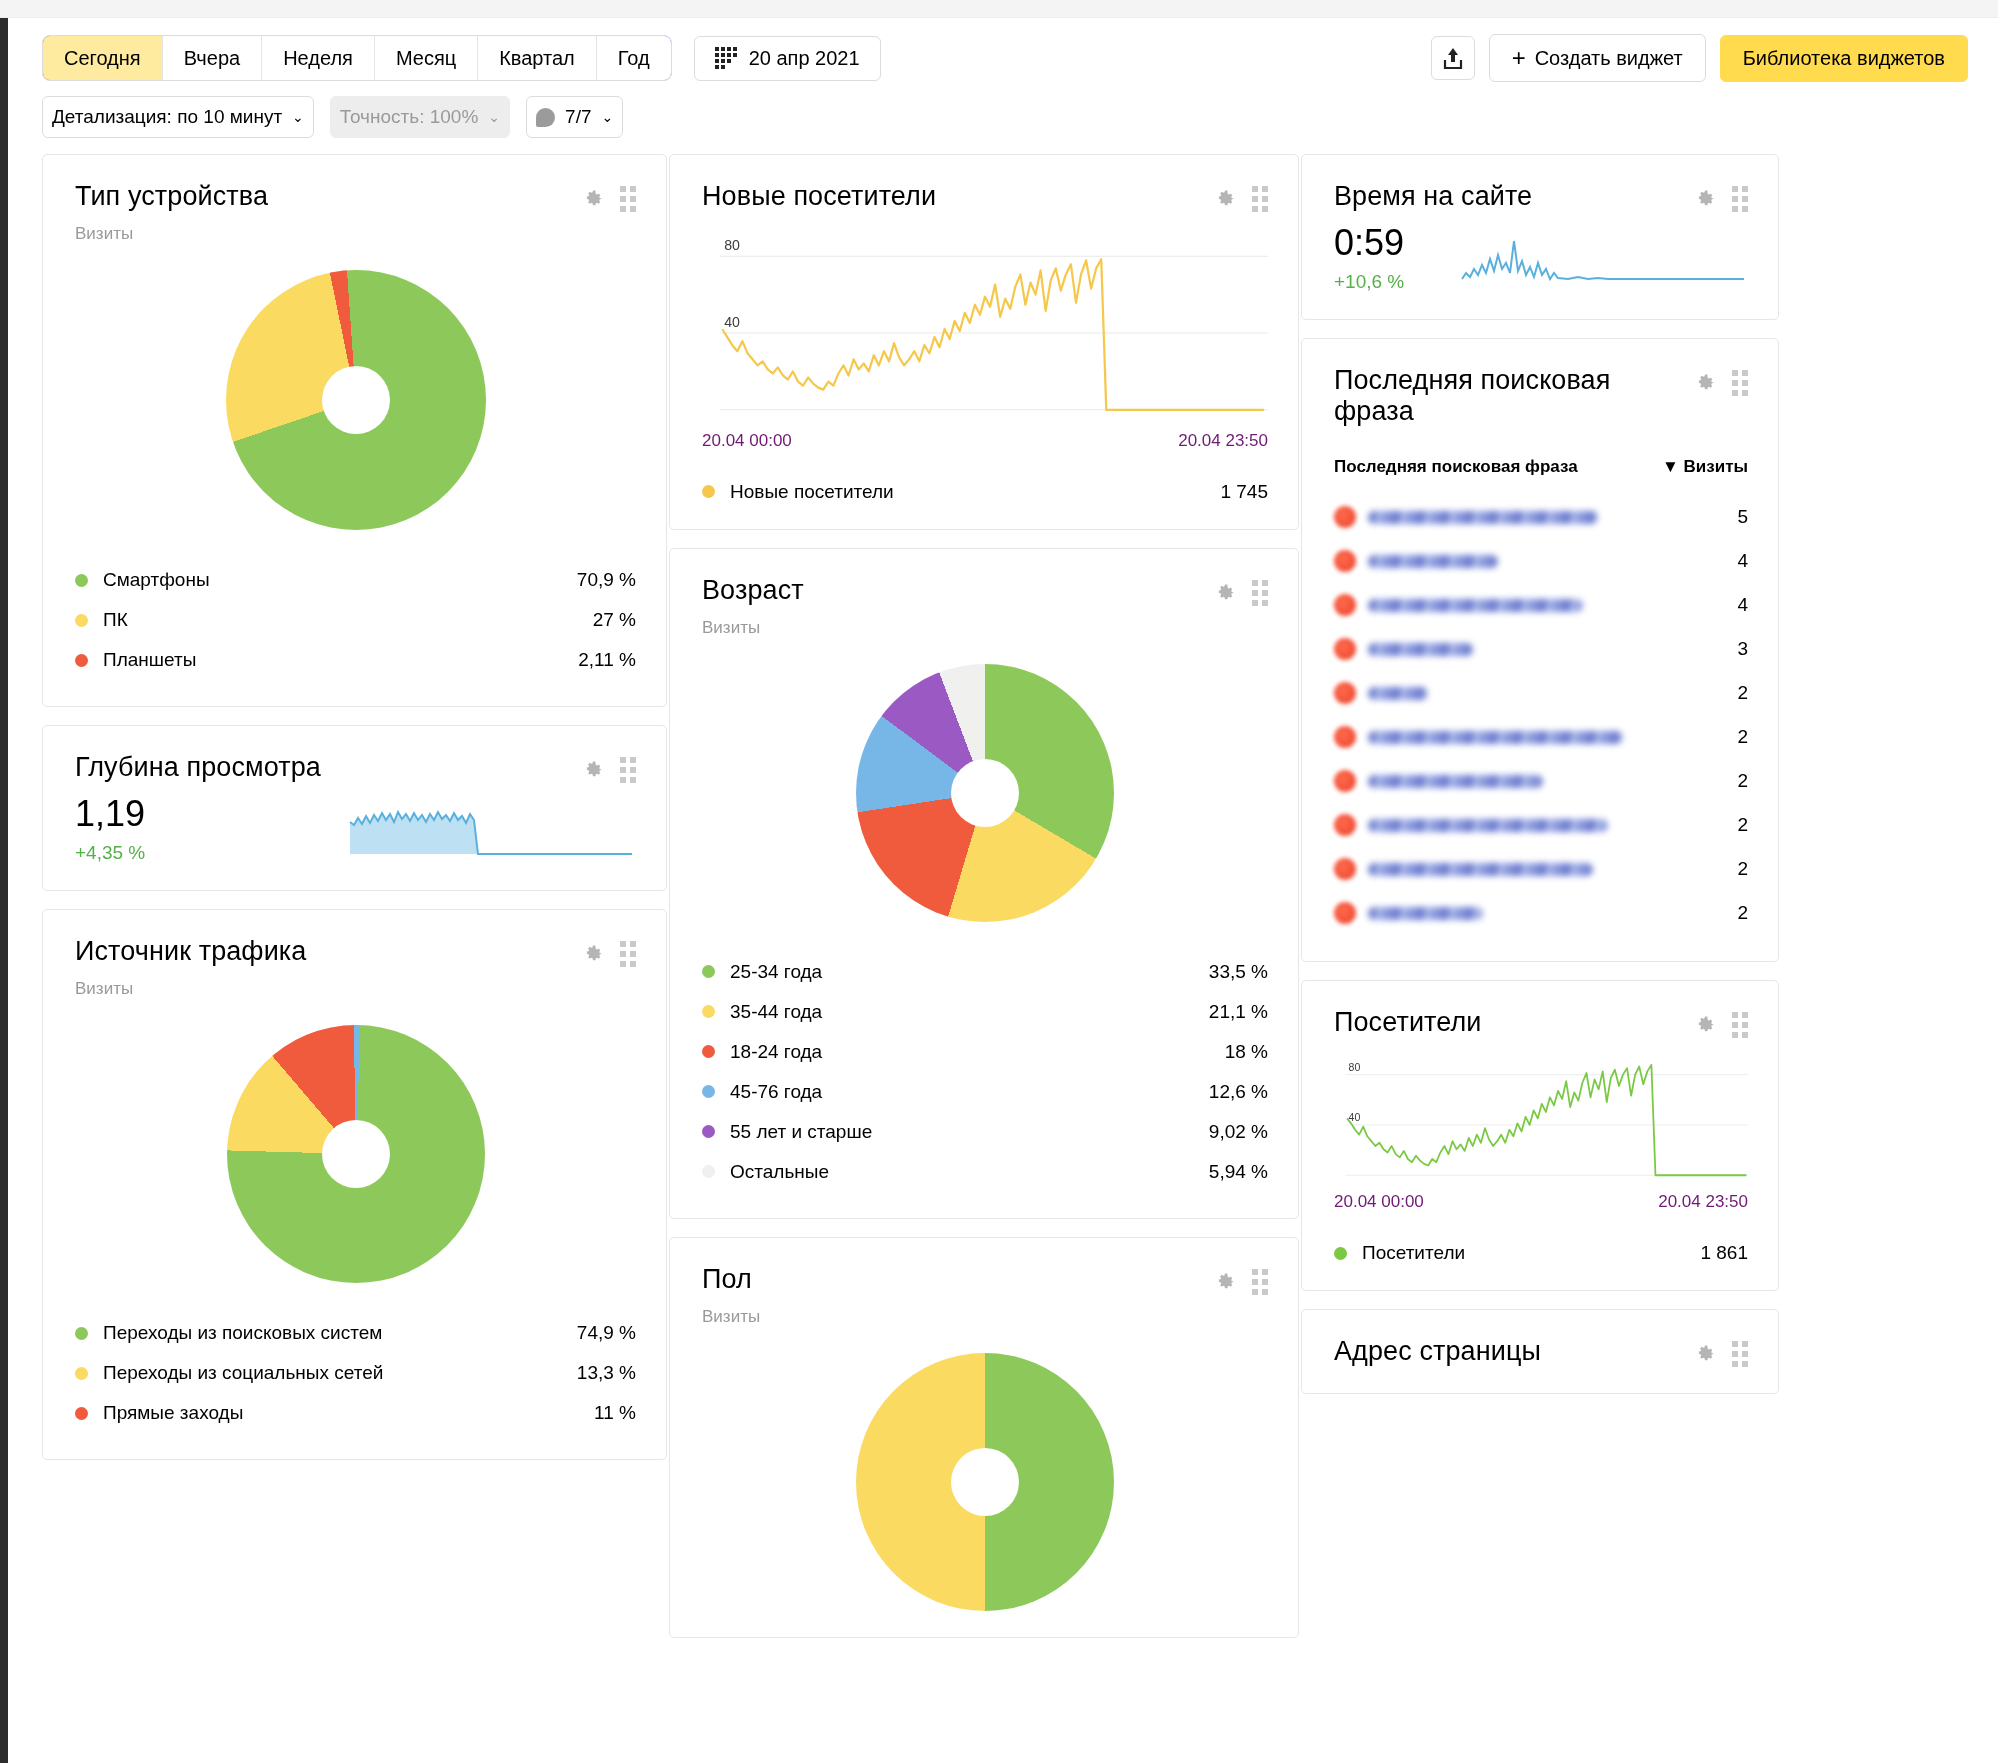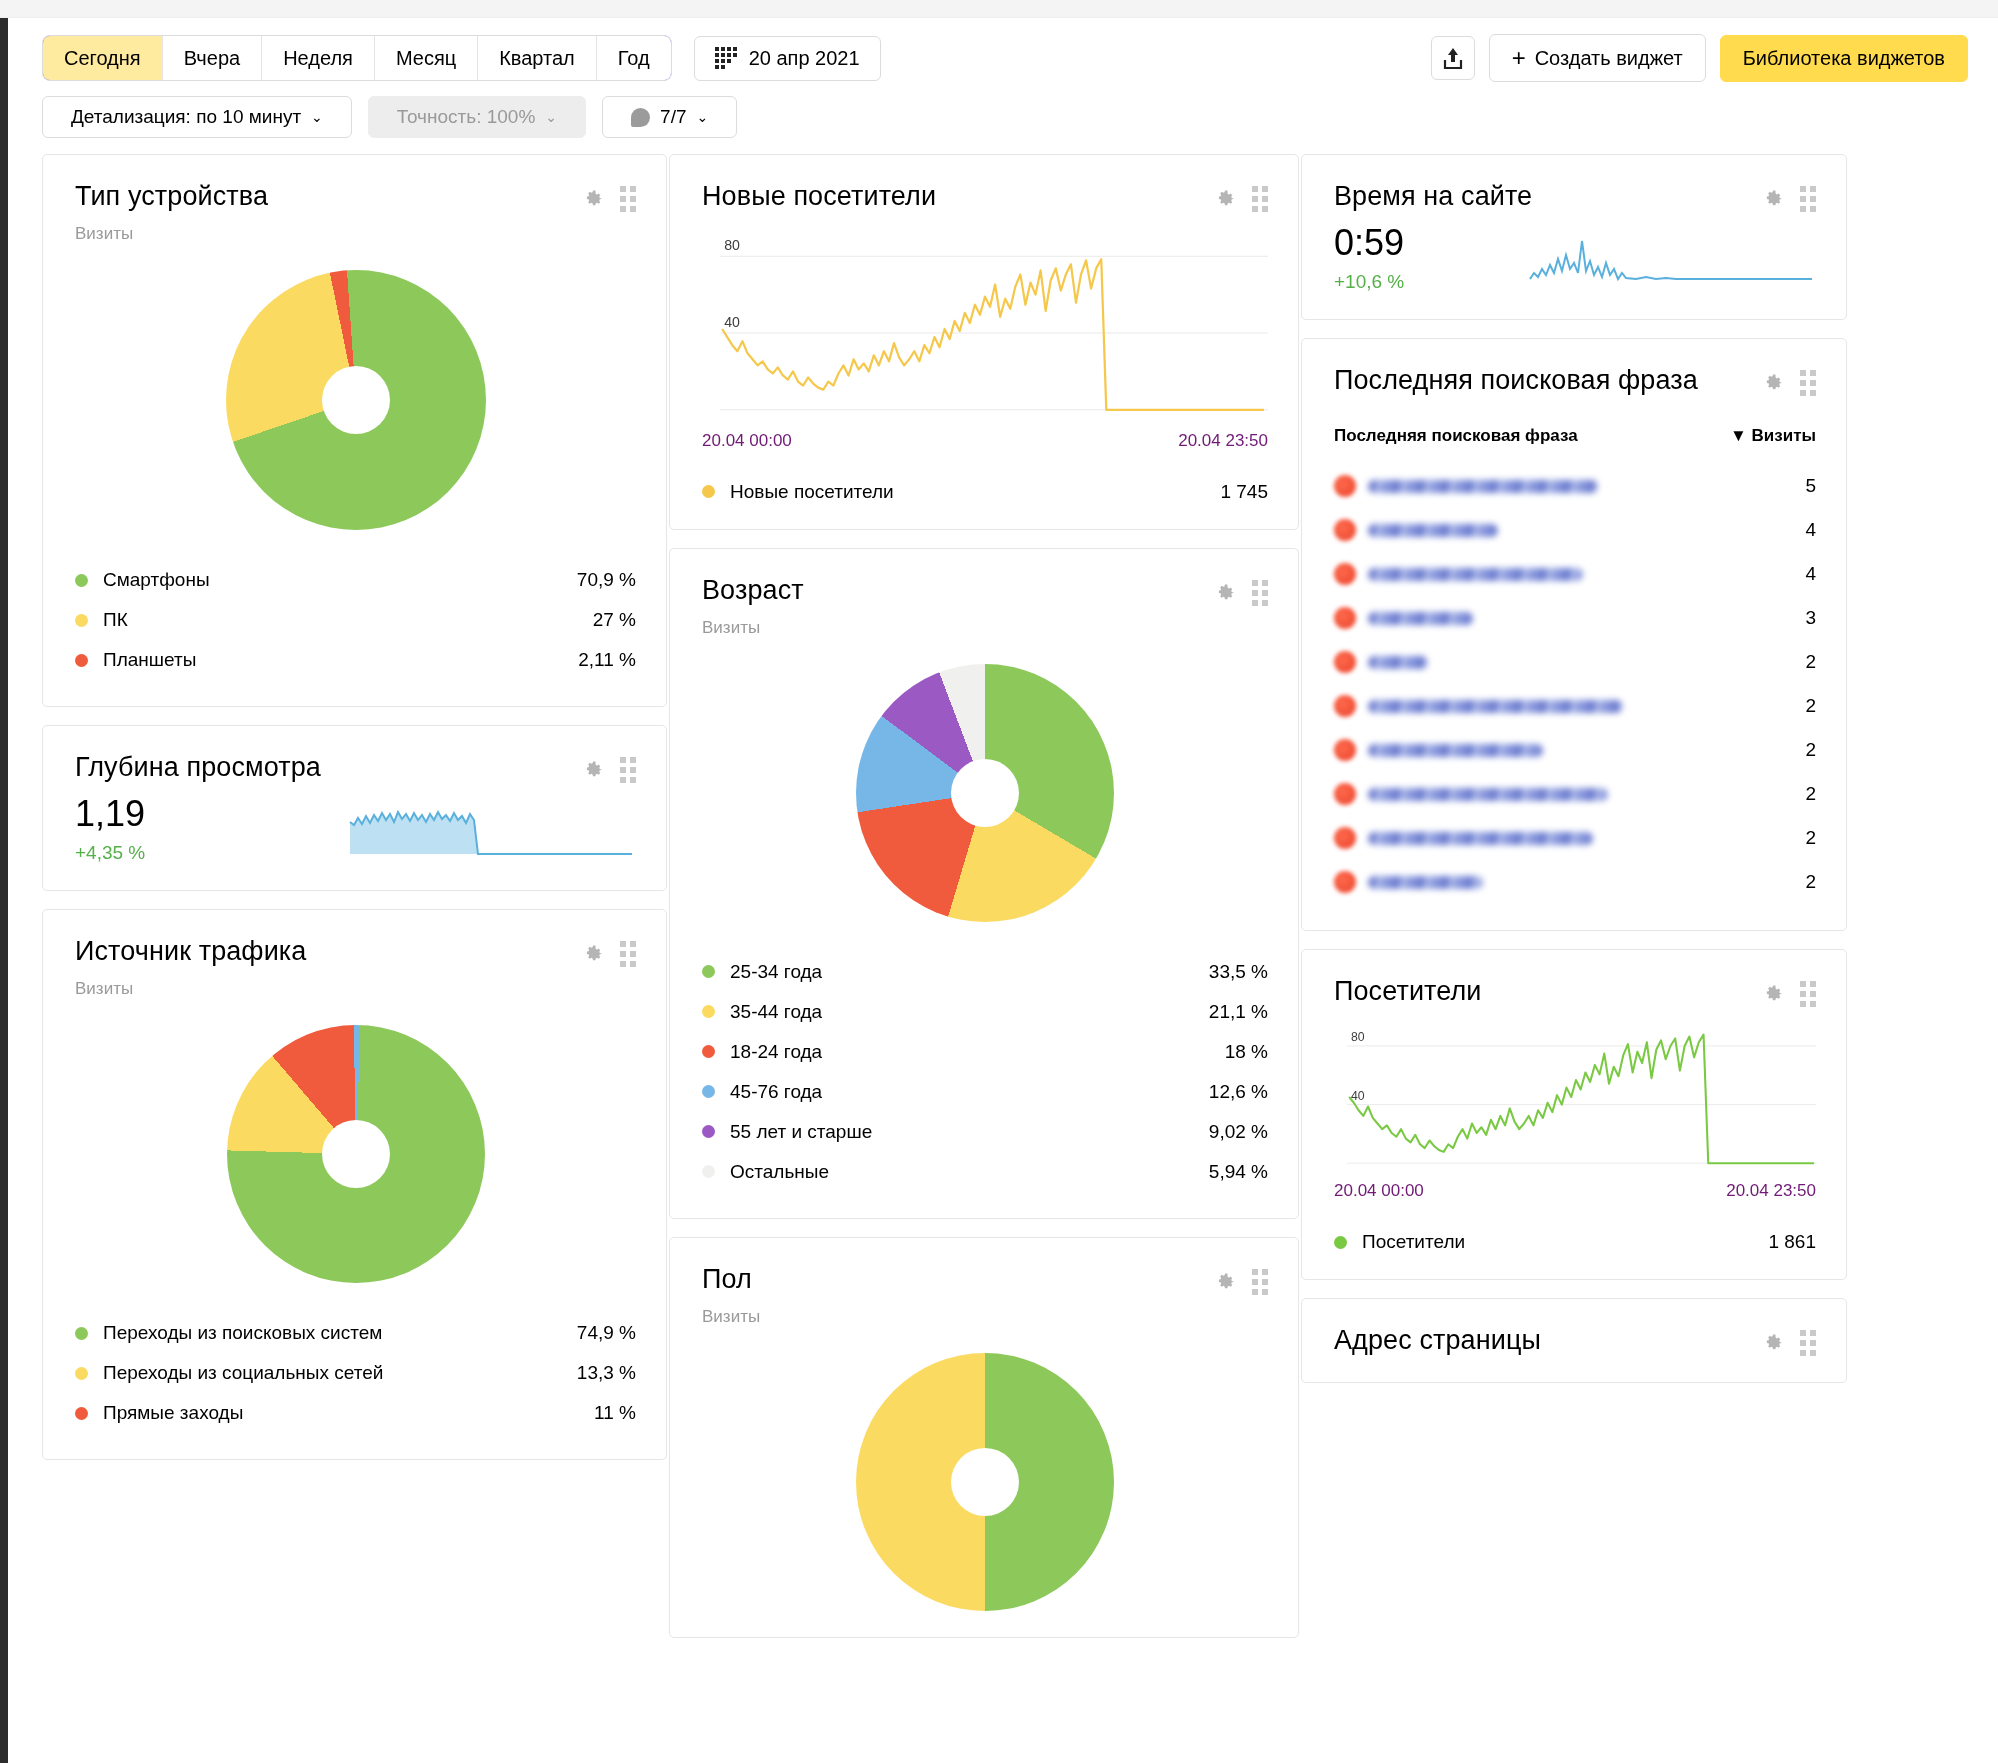--- a/index.html
+++ b/index.html
@@ -47,33 +47,33 @@
   .wbtn {
     margin-left: 14px; border: 1px solid #dcdcdc; border-radius: 6px; background: #fff;
     padding: 11px 22px; font-size: 20px; cursor: pointer; display: flex; align-items: center; gap: 9px;
     white-space: nowrap;
   }
   .wbtn.primary { background: #ffdb4d; border-color: #ffdb4d; }
   .plus { font-size: 24px; line-height: 1; }
 
   .pill {
     border: 1px solid #dcdcdc; border-radius: 6px; background: #fff;
-    padding: 9px 28px; font-size: 19px; cursor: pointer; display: flex; align-items: center; gap: 10px;
+    padding: 9px 9px; font-size: 19px; cursor: pointer; display: flex; align-items: center; gap: 10px;
     margin-right: 16px; white-space: nowrap;
   }
   .pill.disabled { background: #ededed; border-color: #ededed; color: #9a9a9a; }
   .chev { font-size: 14px; }
   .bubble { width: 19px; height: 19px; background: #9b9b9b; border-radius: 50% 50% 50% 2px; display:inline-block; }
 
   
   .board { display: flex; gap: 2px; padding: 16px 30px 0 42px; align-items: flex-start; }
   .col { display: flex; flex-direction: column; gap: 18px; }
   .col-a { width: 625px; }
   .col-b { width: 630px; }
-  .col-c { width: 546px; }
+  .col-c { width: 478px; }
 
   .card { border: 1px solid #e6e6e6; border-radius: 5px; background: #fff; padding: 26px 30px 26px 32px; position: relative; }
   .card-head { display: flex; align-items: flex-start; }
   .card-title { font-size: 27px; font-weight: 400; letter-spacing: .1px; }
   .card-sub { font-size: 17px; color: #9a9a9a; margin-top: 12px; }
   .card-tools { margin-left: auto; display: flex; gap: 16px; align-items: center; padding-top: 5px; }
 
   .gear { width: 22px; height: 22px; }
   .dots6 { display: grid; grid-template-columns: repeat(2, 6px); grid-auto-rows: 6px; gap: 4px; }
   .dots6 i { background: #c9c9c9; display: block; width: 6px; height: 6px; }

